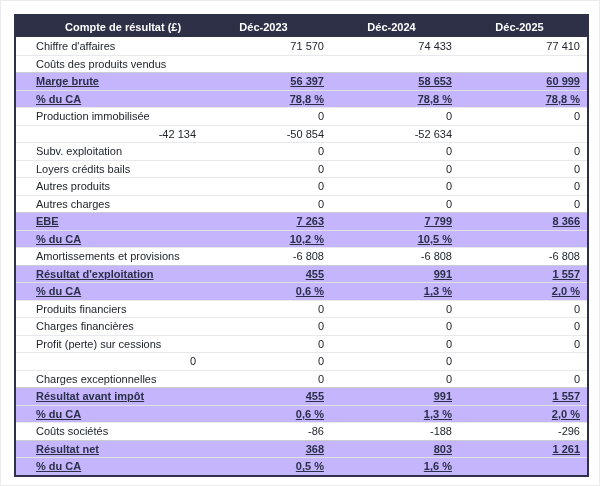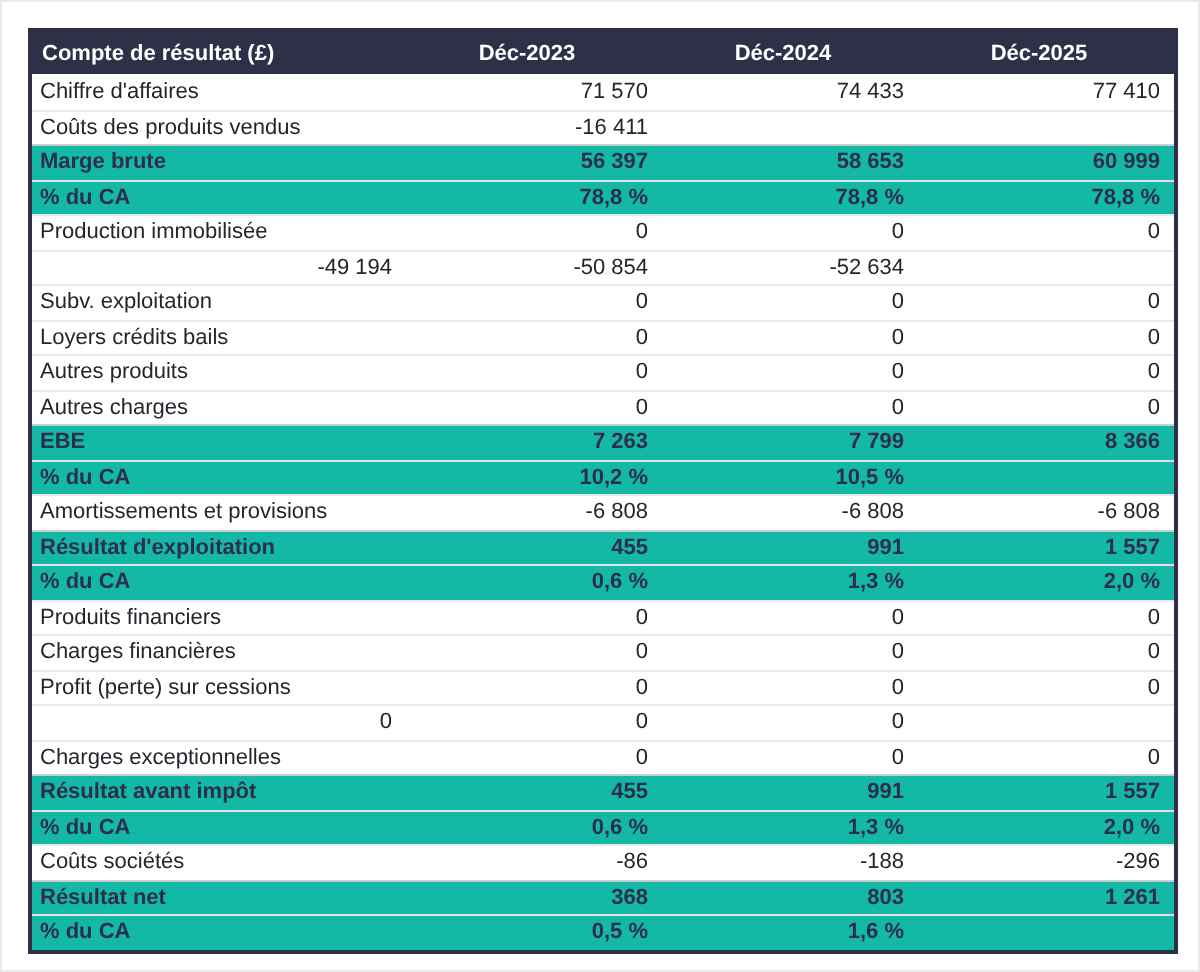--- a/index.html
+++ b/index.html
@@ -32,44 +32,45 @@
     width: 100%;
   }
 
   .thead {
     height: 21px;
     background: #2d3047;
     color: #ffffff;
     font-weight: 700;
     font-size: 11px;
   }
-  .thead .label-cell { padding-left: 5px; }
+  .thead .label-cell { padding-left: 5px; margin-left: 44px; }
   .thead .num-cell { text-align: center; padding-right: 7px; }
 
   .rows { width: 100%; }
 
   .row {
     height: 17.5px;
     font-size: 11px;
     color: #22262c;
     background: #ffffff;
     border-top: 1px solid #e7e9ec;
   }
   .row:first-child { border-top: none; }
 
   .row.group {
-    background: #14b8a6;
+    background: #c4b5fd;
     color: #2b2f4a;
     font-weight: 700;
     border-top: 1px solid #dfe3e8;
+    text-decoration: underline;
   }
   .row.group-first { border-top: 1px solid #c9cdd6; }
 
   .label-cell {
-    padding-left: 4px;
+    padding-left: 20px;
     white-space: nowrap;
     overflow: hidden;
   }
   .num-cell {
     text-align: right;
     padding-right: 7px;
     white-space: nowrap;
   }
 </style>
 </head>
@@ -87,42 +88,41 @@
 
     <div class="rows">
         <div class="grid-row row">
     <div class="label-cell">Chiffre d'affaires</div>
     <div class="num-cell">71 570</div>
     <div class="num-cell">74 433</div>
     <div class="num-cell">77 410</div>
   </div>
         <div class="grid-row row">
     <div class="label-cell">Coûts des produits vendus</div>
-    <div class="num-cell">-16 411</div>
   </div>
         <div class="grid-row row group group-first">
     <div class="label-cell">Marge brute</div>
     <div class="num-cell">56 397</div>
     <div class="num-cell">58 653</div>
     <div class="num-cell">60 999</div>
   </div>
         <div class="grid-row row group">
     <div class="label-cell">% du CA</div>
     <div class="num-cell">78,8 %</div>
     <div class="num-cell">78,8 %</div>
     <div class="num-cell">78,8 %</div>
   </div>
         <div class="grid-row row">
     <div class="label-cell">Production immobilisée</div>
     <div class="num-cell">0</div>
     <div class="num-cell">0</div>
     <div class="num-cell">0</div>
   </div>
         <div class="grid-row row">
-    <div class="num-cell">-49 194</div>
+    <div class="num-cell">-42 134</div>
     <div class="num-cell">-50 854</div>
     <div class="num-cell">-52 634</div>
   </div>
         <div class="grid-row row">
     <div class="label-cell">Subv. exploitation</div>
     <div class="num-cell">0</div>
     <div class="num-cell">0</div>
     <div class="num-cell">0</div>
   </div>
         <div class="grid-row row">

